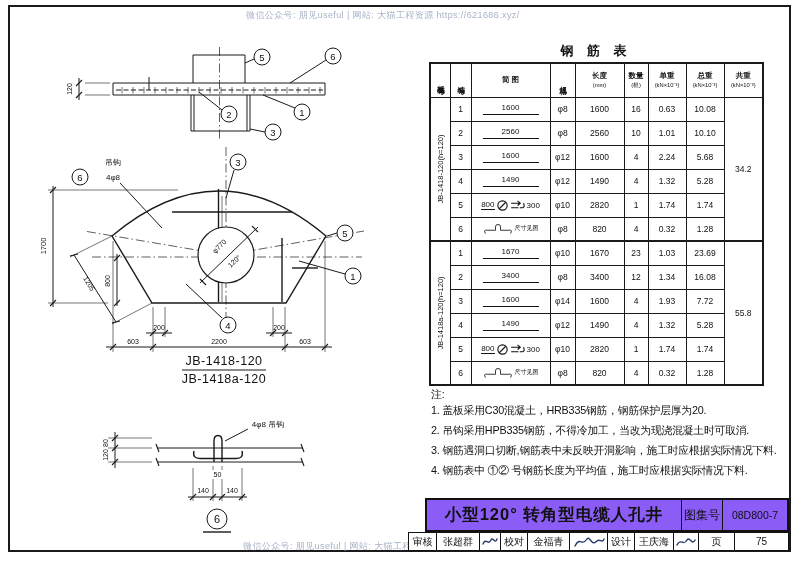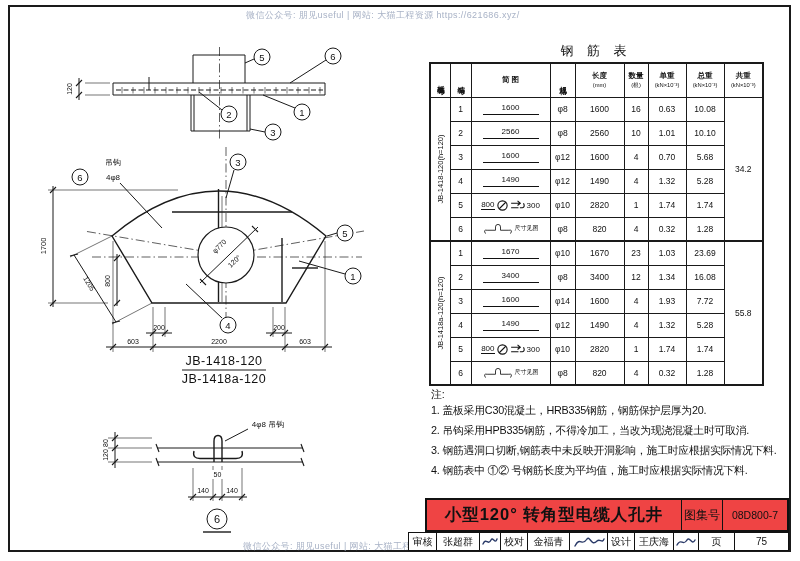--- a/index.html
+++ b/index.html
@@ -21,21 +21,21 @@
   .sdd{stroke:#1a1a1a;stroke-width:.7;fill:none;stroke-dasharray:9,3,1.5,3}
   .tick{stroke:#1a1a1a;stroke-width:1.1}
   .dt{font-size:7px;text-anchor:middle}
   .dt8{font-size:8px;text-anchor:middle}
   .jb{font-size:12.5px;text-anchor:middle;letter-spacing:.5px}
   .co circle{fill:#fff;stroke:#1a1a1a;stroke-width:1}
   .co text{font-size:9.5px;text-anchor:middle}
 
   
   #table-title{position:absolute;left:596px;top:42px;transform:translateX(-50%);
-               font-size:13px;font-weight:normal;letter-spacing:5px;white-space:nowrap;}
+               font-size:13px;font-weight:bold;letter-spacing:5px;white-space:nowrap;}
   #rebar-table{position:absolute;left:429px;top:62px;border-collapse:collapse;
                table-layout:fixed;border:2px solid #1a1a1a;padding-left:11px;}
   #rebar-table th,#rebar-table td{border:1px solid #1a1a1a;padding:0;text-align:center;
                vertical-align:middle;font-size:8.5px;overflow:hidden;}
   #rebar-table thead tr{height:34px;}
   #rebar-table tbody tr{height:24px;}
   #rebar-table th{font-weight:bold;font-size:7.5px;line-height:1.15;}
   #rebar-table tr.group-start td{border-top:2px solid #1a1a1a;}
   .vtext{writing-mode:vertical-rl;letter-spacing:1px;margin:0 auto;}
   .unit{display:block;font-size:5.8px;font-weight:normal;margin-top:1px;letter-spacing:0;}
@@ -54,21 +54,21 @@
   .sk-hk svg{width:30px;height:12px;stroke-width:1;}
   .sk-note{font-size:6px;}
 
   
   #notes{position:absolute;left:431px;top:389px;width:358px;font-size:10.8px;line-height:1.1;}
   #notes .note-title{margin-bottom:4px;}
   .note-line{margin-bottom:8px;white-space:nowrap;letter-spacing:-.2px;}
 
   
   #tb-main{position:absolute;left:425px;top:498px;width:364px;height:34px;border:2px solid #111;
-           box-sizing:border-box;display:flex;background:#ef4444;z-index:2;}
+           box-sizing:border-box;display:flex;background:#8b5cf6;z-index:2;}
   #tb-main .tb-title{flex:1;display:flex;align-items:center;justify-content:center;
            font-size:16.5px;font-weight:bold;letter-spacing:1px;white-space:nowrap;}
   #tb-main .tb-cell{display:flex;align-items:center;justify-content:center;border-left:1.5px solid #111;}
   .tb-atlas-label{width:40px;font-size:12px;}
   .tb-atlas-no{width:64px;font-size:10.5px;}
   #tb-sign{position:absolute;left:408px;top:532px;width:381px;height:19px;border:1.5px solid #111;
            box-sizing:border-box;display:flex;background:#fff;z-index:2;font-size:10px;align-items:stretch;}
   #tb-sign .c{display:flex;align-items:center;justify-content:center;border-left:1px solid #111;box-sizing:border-box;}
   #tb-sign .c:first-child{border-left:none;}
   .sig svg{display:block;}
@@ -349,21 +349,21 @@
         <td>10.10</td>
       </tr>
       <tr class="">
         <td>3</td>
         <td>
           <div class="sk-bar"><span>1600</span></div>
         </td>
         <td>φ12</td>
         <td>1600</td>
         <td>4</td>
-        <td>0.70</td>
+        <td>2.24</td>
         <td>5.68</td>
       </tr>
       <tr class="">
         <td>4</td>
         <td>
           <div class="sk-bar"><span>1490</span></div>
         </td>
         <td>φ12</td>
         <td>1490</td>
         <td>4</td>

